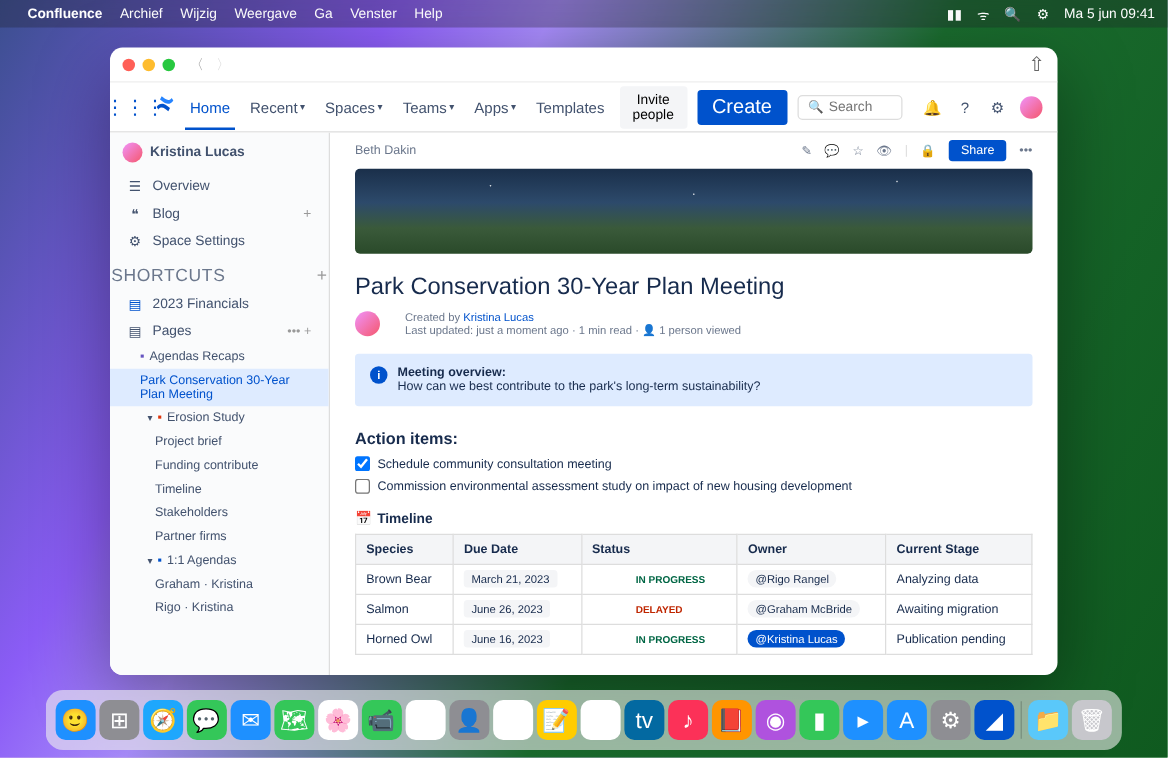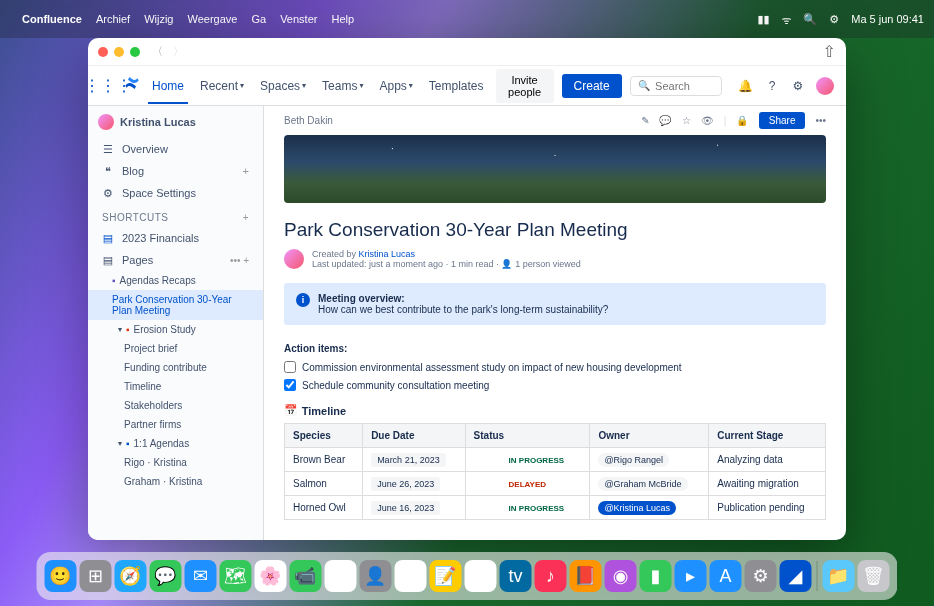--- a/index.html
+++ b/index.html
@@ -1,67 +1,67 @@
 <!DOCTYPE html>
 <html><head>
 <meta charset="utf-8">
 <style>
 * { margin: 0; padding: 0; box-sizing: border-box; font-family: -apple-system, BlinkMacSystemFont, "Segoe UI", sans-serif; }
 body { width: 934px; height: 606px; background: linear-gradient(135deg, #2a5298 0%, #a855f7 30%, #1e7e34 100%); overflow: hidden; position: relative; }
 .desktop-bg { position: absolute; inset: 0; background: linear-gradient(120deg, #3b4f8f 0%, #8b5cf6 25%, #a78bfa 35%, #1a6b2e 60%, #0f5a1f 100%); }
-.menubar { position: absolute; top: 0; left: 0; right: 0; height: 38px; background: rgba(30,30,40,0.3); backdrop-filter: blur(10px); display: flex; align-items: center; padding: 0 10px; color: #fff; font-size: 11px; justify-content: flex-end; }
+.menubar { position: absolute; top: 0; left: 0; right: 0; height: 22px; background: rgba(30,30,40,0.3); backdrop-filter: blur(10px); display: flex; align-items: center; padding: 0 10px; color: #fff; font-size: 11px; justify-content: flex-end; }
 .menubar .apple { margin-right: 12px; font-size: 13px; }
 .menubar .menu-item { margin-right: 14px; cursor: default; }
 .menubar .app-name { font-weight: 600; }
 .menubar .right { margin-left: auto; display: flex; gap: 12px; align-items: center; }
 .window { position: absolute; top: 38px; left: 88px; width: 758px; height: 502px; background: #fff; border-radius: 10px; box-shadow: 0 20px 60px rgba(0,0,0,0.4); overflow: hidden; display: flex; flex-direction: column; }
 .titlebar { height: 28px; display: flex; align-items: center; padding: 0 10px; border-bottom: 1px solid #eee; }
 .traffic { display: flex; gap: 6px; }
 .traffic span { width: 10px; height: 10px; border-radius: 50%; display: inline-block; }
 .traffic .red { background: #ff5f57; }
 .traffic .yellow { background: #febc2e; }
 .traffic .green { background: #28c840; }
 .nav-arrows { margin-left: 12px; display: flex; gap: 10px; color: #999; font-size: 11px; }
 .share-top { margin-left: auto; color: #666; }
 .topnav { height: 40px; border-bottom: 1px solid #ddd; display: flex; align-items: center; padding: 0 12px; gap: 8px; }
 .app-icon { width: 16px; height: 16px; display: flex; align-items: center; justify-content: center; color: #0052cc; }
 .logo { color: #0052cc; font-size: 18px; }
 .nav-item { font-size: 12px; color: #42526e; cursor: pointer; padding: 0 4px; display: flex; align-items: center; gap: 2px; }
 .nav-item.active { color: #0052cc; border-bottom: 2px solid #0052cc; padding-bottom: 9px; margin-bottom: -11px; }
 .chevron { font-size: 8px; }
 .invite-btn { background: #f4f5f7; border: none; padding: 5px 10px; font-size: 11px; border-radius: 3px; cursor: pointer; }
-.create-btn { background: #0052cc; color: #fff; border: none; padding: 5px 12px; font-size: 12px; border-radius: 3px; cursor: pointer; text-align: right; }
+.create-btn { background: #0052cc; color: #fff; border: none; padding: 5px 12px; font-size: 16px; border-radius: 3px; cursor: pointer; text-align: right; }
 .search-box { margin-left: auto; display: flex; align-items: center; border: 1px solid #ddd; border-radius: 4px; padding: 3px 8px; width: 140px; }
 .search-box input { border: none; outline: none; font-size: 11px; width: 100%; }
 .top-icons { display: flex; gap: 10px; align-items: center; margin-left: 8px; color: #42526e; }
 .icon-circle { width: 16px; height: 16px; display: flex; align-items: center; justify-content: center; font-size: 12px; }
 .avatar { width: 18px; height: 18px; border-radius: 50%; background: linear-gradient(135deg, #f093fb, #f5576c); }
 .body-area { flex: 1; display: flex; overflow: hidden; }
 .sidebar { width: 176px; border-right: 1px solid #ddd; background: #fafbfc; overflow-y: auto; font-size: 11px; color: #42526e; }
 .sidebar-user { display: flex; align-items: center; gap: 6px; padding: 8px 10px; }
 .sidebar-user .avatar { width: 16px; height: 16px; }
 .sidebar-item { display: flex; align-items: center; gap: 8px; padding: 5px 14px; cursor: pointer; }
-.sidebar-section { font-size: 10px; color: #6b778c; padding: 8px 14px 4px; text-transform: uppercase; letter-spacing: 0.5px; display: flex; justify-content: space-between; }
+.sidebar-section { font-size: 14px; color: #6b778c; padding: 8px 1px 4px; text-transform: uppercase; letter-spacing: 0.5px; display: flex; justify-content: space-between; }
 .sidebar-icon { width: 12px; height: 12px; display: flex; align-items: center; justify-content: center; font-size: 11px; }
 .tree-item { padding: 4px 14px 4px 24px; font-size: 10px; cursor: pointer; display: flex; align-items: center; gap: 4px; }
 .tree-item.nested { padding-left: 36px; }
 .tree-item.nested2 { padding-left: 30px; }
 .tree-item.selected { background: #deebff; color: #0052cc; }
 .content { flex: 1; overflow-y: auto; position: relative; }
 .breadcrumb-bar { display: flex; align-items: center; justify-content: space-between; padding: 6px 20px; font-size: 10px; color: #6b778c; }
 .action-icons { display: flex; gap: 10px; align-items: center; }
 .share-btn { background: #0052cc; color: #fff; border: none; padding: 3px 10px; font-size: 10px; border-radius: 3px; cursor: pointer; }
 .hero { margin: 0 20px; height: 68px; border-radius: 4px; background: linear-gradient(180deg, #1a2f4a 0%, #2d4a6b 40%, #3a5a3a 70%, #2a4a2a 100%); position: relative; overflow: hidden; }
 .hero::before { content: ''; position: absolute; inset: 0; background: radial-gradient(1px 1px at 20% 20%, #fff, transparent), radial-gradient(1px 1px at 50% 30%, #fff, transparent), radial-gradient(1px 1px at 80% 15%, #fff, transparent); }
 .page-title { font-size: 19px; font-weight: 500; color: #172b4d; margin: 16px 20px 8px; }
-.byline { display: flex; gap: 8px; padding: 0 20px; font-size: 9px; color: #6b778c; align-items: center; }
+.byline { display: flex; gap: 20px; padding: 0 20px; font-size: 9px; color: #6b778c; align-items: center; }
 .byline .avatar { width: 20px; height: 20px; }
 .info-panel { margin: 14px 20px; background: #deebff; border-radius: 3px; padding: 10px 12px; font-size: 10px; color: #172b4d; display: flex; gap: 8px; }
 .info-icon { width: 14px; height: 14px; border-radius: 50%; background: #0052cc; color: #fff; display: flex; align-items: center; justify-content: center; font-size: 9px; font-weight: bold; flex-shrink: 0; }
-.section-label { font-size: 10px; font-weight: 600; color: #172b4d; padding: 4px 20px; }
+.section-label { font-size: 13px; font-weight: 600; color: #172b4d; padding: 4px 20px; }
 .checkbox-row { display: flex; align-items: center; gap: 6px; padding: 3px 20px; font-size: 10px; color: #172b4d; }
 .checkbox-row input { width: 12px; height: 12px; }
 .timeline-header { display: flex; align-items: center; gap: 4px; padding: 10px 20px 6px; font-size: 11px; font-weight: 600; color: #172b4d; }
 .cal-icon { color: #de350b; font-size: 11px; }
 .data-table { margin: 0 20px; width: calc(100% - 40px); border-collapse: collapse; font-size: 10px; }
 .data-table th { background: #f4f5f7; text-align: left; padding: 6px 8px; font-weight: 600; color: #172b4d; border: 1px solid #ddd; }
 .data-table td { padding: 6px 8px; border: 1px solid #ddd; color: #172b4d; }
 .date-pill { background: #f4f5f7; padding: 2px 6px; border-radius: 3px; font-size: 9px; }
 .status-pill { font-size: 8px; font-weight: 700; padding: 2px 4px; border-radius: 2px; text-transform: uppercase; margin-left: 31px; }
 .status-inprogress { color: #006644; }
@@ -207,24 +207,24 @@
         </div>
       <div class="tree-item nested">
           <span>Partner firms</span>
         </div>
       <div class="tree-item nested2">
         <span style="font-size:8px">▾</span>
         <span style="color:#0052cc">▪</span>
         <span>1:1 Agendas</span>
       </div>
       <div class="tree-item nested">
+          <span>Graham · Kristina</span>
+        </div>
+      <div class="tree-item nested">
           <span>Rigo · Kristina</span>
-        </div>
-      <div class="tree-item nested">
-          <span>Graham · Kristina</span>
         </div>
     </div>
 
     <div class="content">
       <div class="breadcrumb-bar">
         <span>Beth Dakin</span>
         <div class="action-icons">
           <span>✎</span>
           <span>💬</span>
           <span>☆</span>
@@ -246,26 +246,26 @@
       </div>
       <div class="info-panel">
         <span class="info-icon">i</span>
         <div>
           <div style="font-weight:600">Meeting overview:</div>
           <div>How can we best contribute to the park's long-term sustainability?</div>
         </div>
       </div>
       <div class="section-label">Action items:</div>
       <div class="checkbox-row">
+        <input type="checkbox" checked="" style="">
+        <span>Schedule community consultation meeting</span>
+      </div>
+      <div class="checkbox-row">
         <input type="checkbox" style="">
         <span>Commission environmental assessment study on impact of new housing development</span>
-      </div>
-      <div class="checkbox-row">
-        <input type="checkbox" checked="" style="">
-        <span>Schedule community consultation meeting</span>
       </div>
       <div class="timeline-header">
         <span class="cal-icon">📅</span>
         <span>Timeline</span>
       </div>
       <table class="data-table">
         <thead>
             <tr id="table-headers">
               <th>Species</th>
               <th>Due Date</th>

